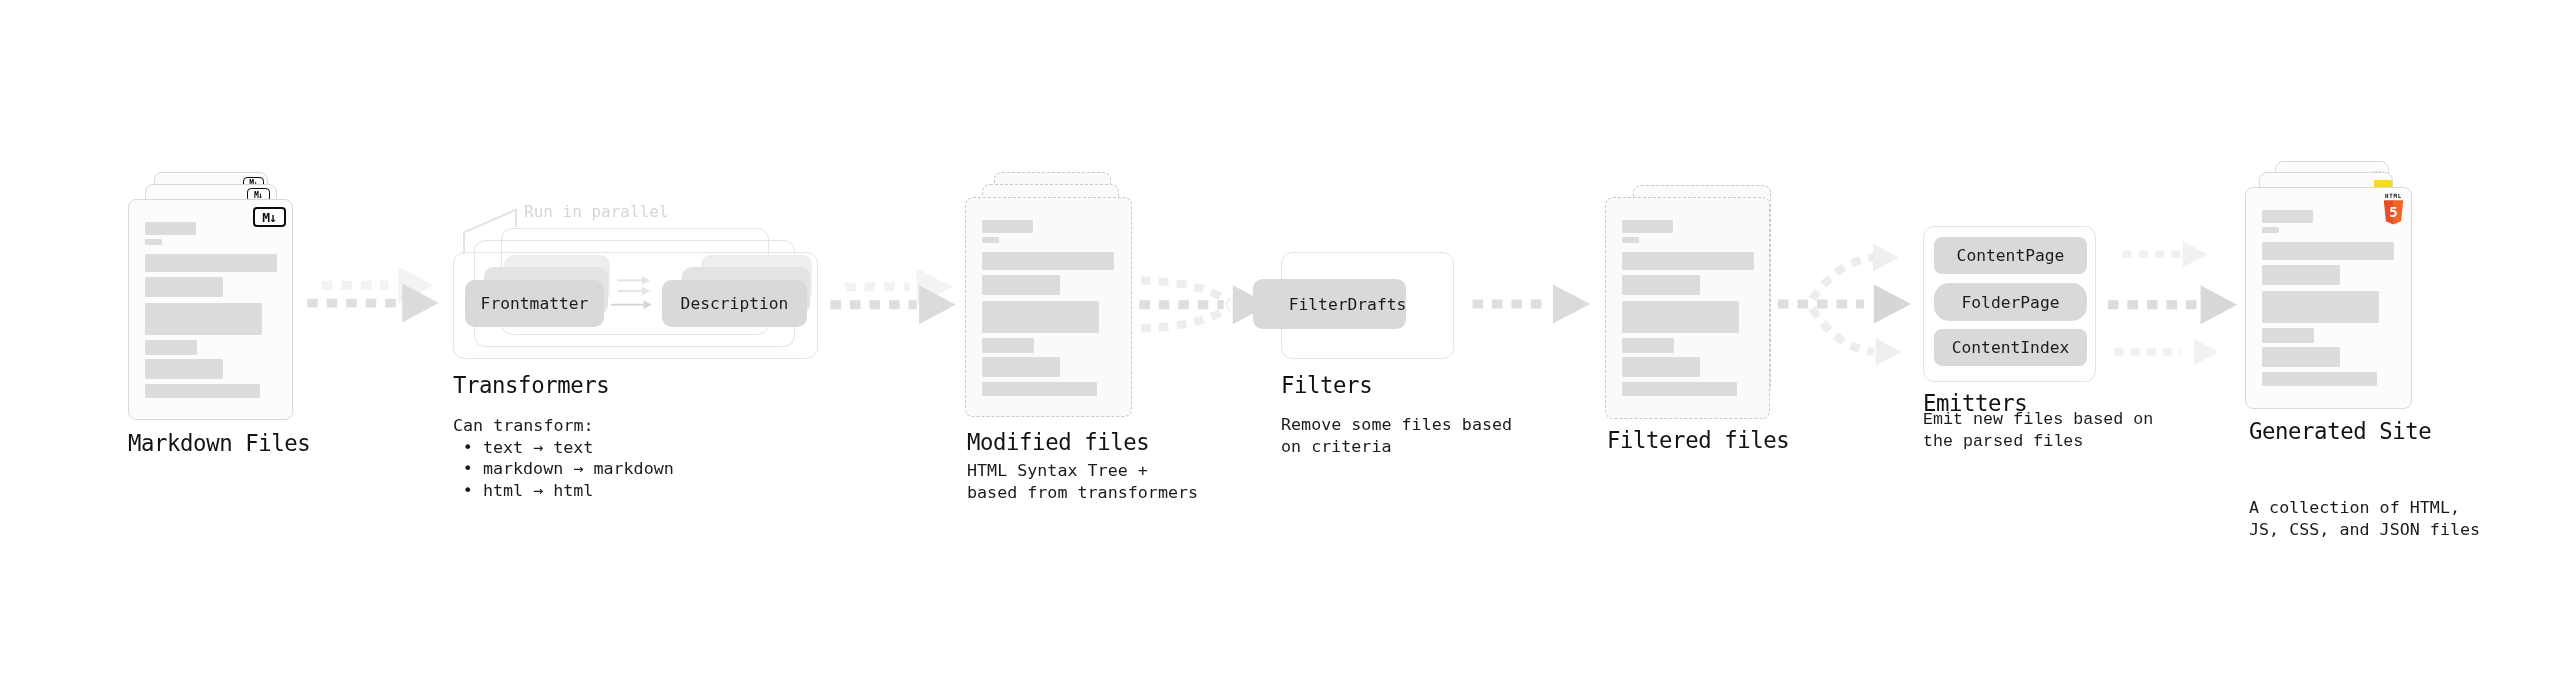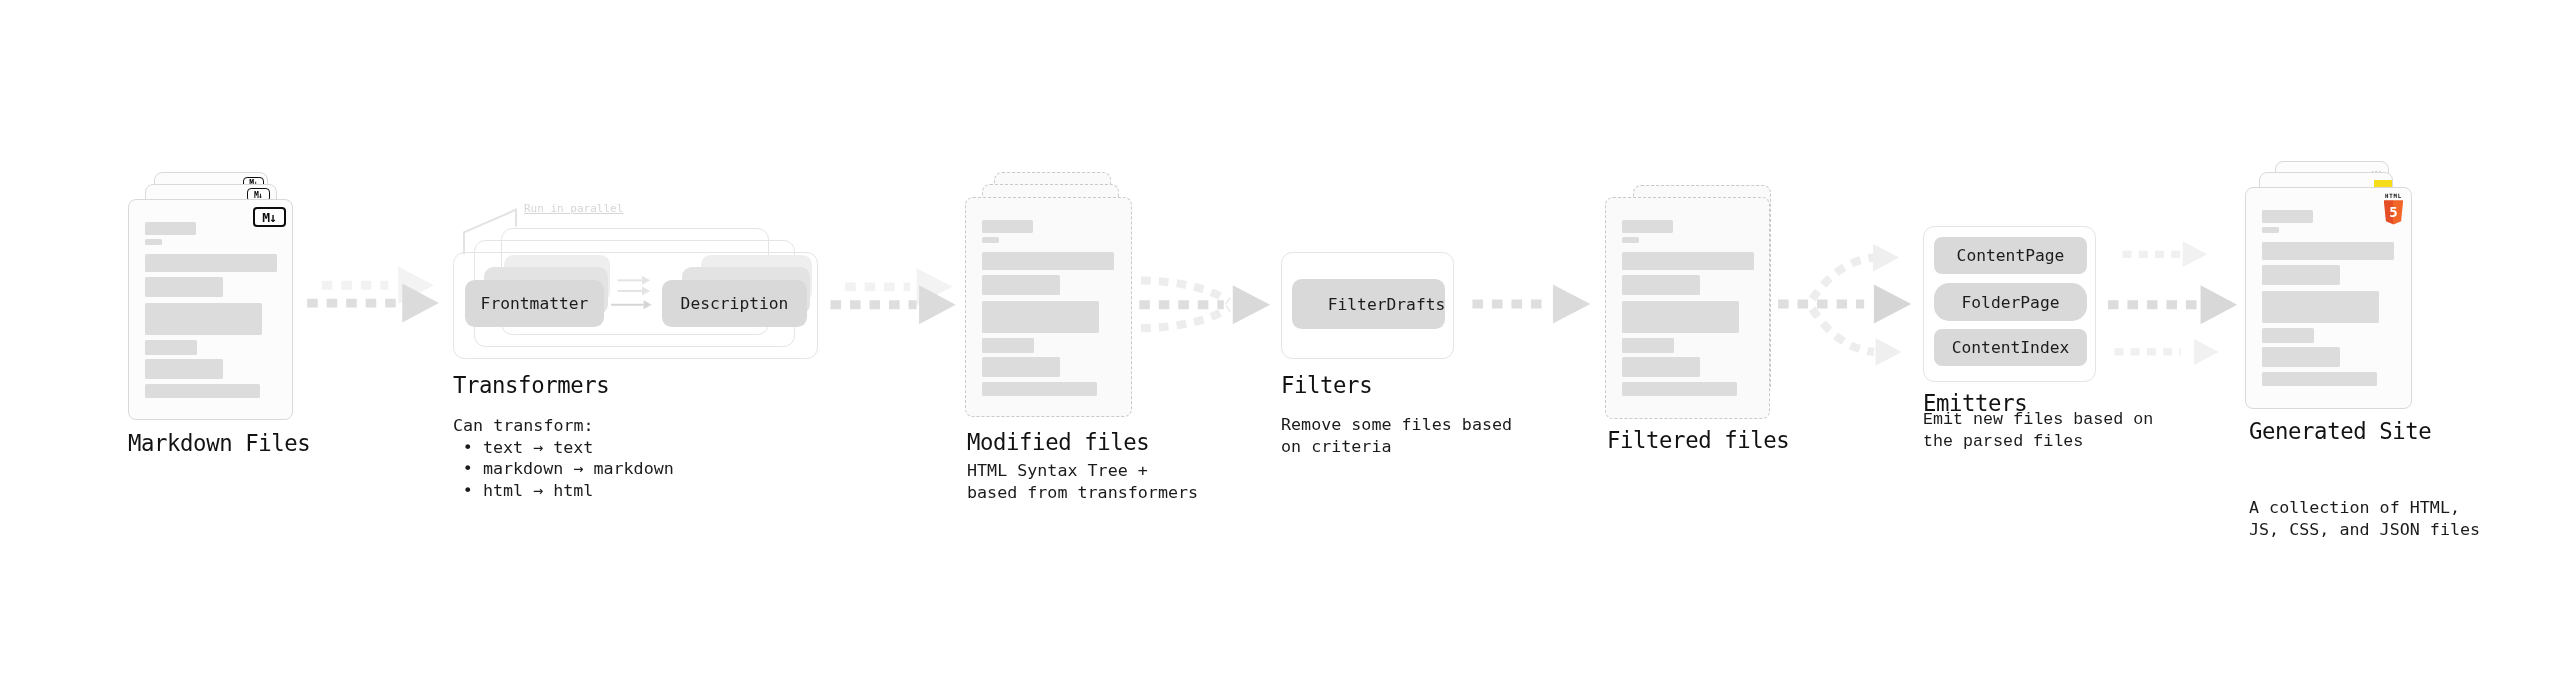--- a/index.html
+++ b/index.html
@@ -57,21 +57,21 @@
     width:19.5px; height:24.4px; margin:0.8px auto 0;
     background:linear-gradient(90deg,#e44d26 50%,#f16529 50%);
     clip-path:polygon(0 0,100% 0,89% 86%,50% 100%,11% 86%);
     display:flex; align-items:center; justify-content:center;
     color:#ffffff; font-size:14px; font-weight:bold;
   }
   .js-badge { position:absolute; background:#f5de19; }
   .css-badge { position:absolute; text-align:center; }
   .css-badge .word { font-size:5.7px; font-weight:bold; color:#0c0c0c; line-height:5.7px; letter-spacing:0.4px; }
   .css-badge .bar { width:14px; height:2.4px; background:#2965f1; margin:0.8px auto 0; }
-  .annotation { position:absolute; font-size:11px; color:#d6d6d6; white-space:nowrap;text-decoration:underline; }
+  .annotation { position:absolute; font-size:16px; color:#d6d6d6; white-space:nowrap; }
   svg.overlay { position:absolute; left:0; top:0; pointer-events:none; z-index:60; }
   section { position:absolute; left:0; top:0; }
 </style>
 </head>
 <body>
 
 <div id="canvas">
 
   <svg class="overlay" width="2576" height="681" viewBox="0 0 3170 838">
 
@@ -196,21 +196,21 @@
     </div>
     <div class="stage-label" style="left:967px; top:430px;text-align:right;">Modified files</div>
     <div class="stage-desc" style="left:967px; top:460px;">
       <div>HTML Syntax Tree +</div>
       <div>based from transformers</div>
     </div>
   </section>
 
   <section>
     <div class="container-box opaque" style="left:1281px; top:252px; width:173px; height:107px;"></div>
-    <div class="gray-box" style="left:1292px; top:279px; width:153px; height:50px;padding-left:36px;">
+    <div class="gray-box" style="left:1253px; top:279px; width:153px; height:50px;padding-left:36px;">
       <span>FilterDrafts</span>
     </div>
     <div class="stage-label" style="left:1281px; top:373px;">Filters</div>
     <div class="stage-desc" style="left:1281px; top:414px;">
       <div>Remove some files based</div>
       <div>on criteria</div>
     </div>
   </section>
 
   <section>

